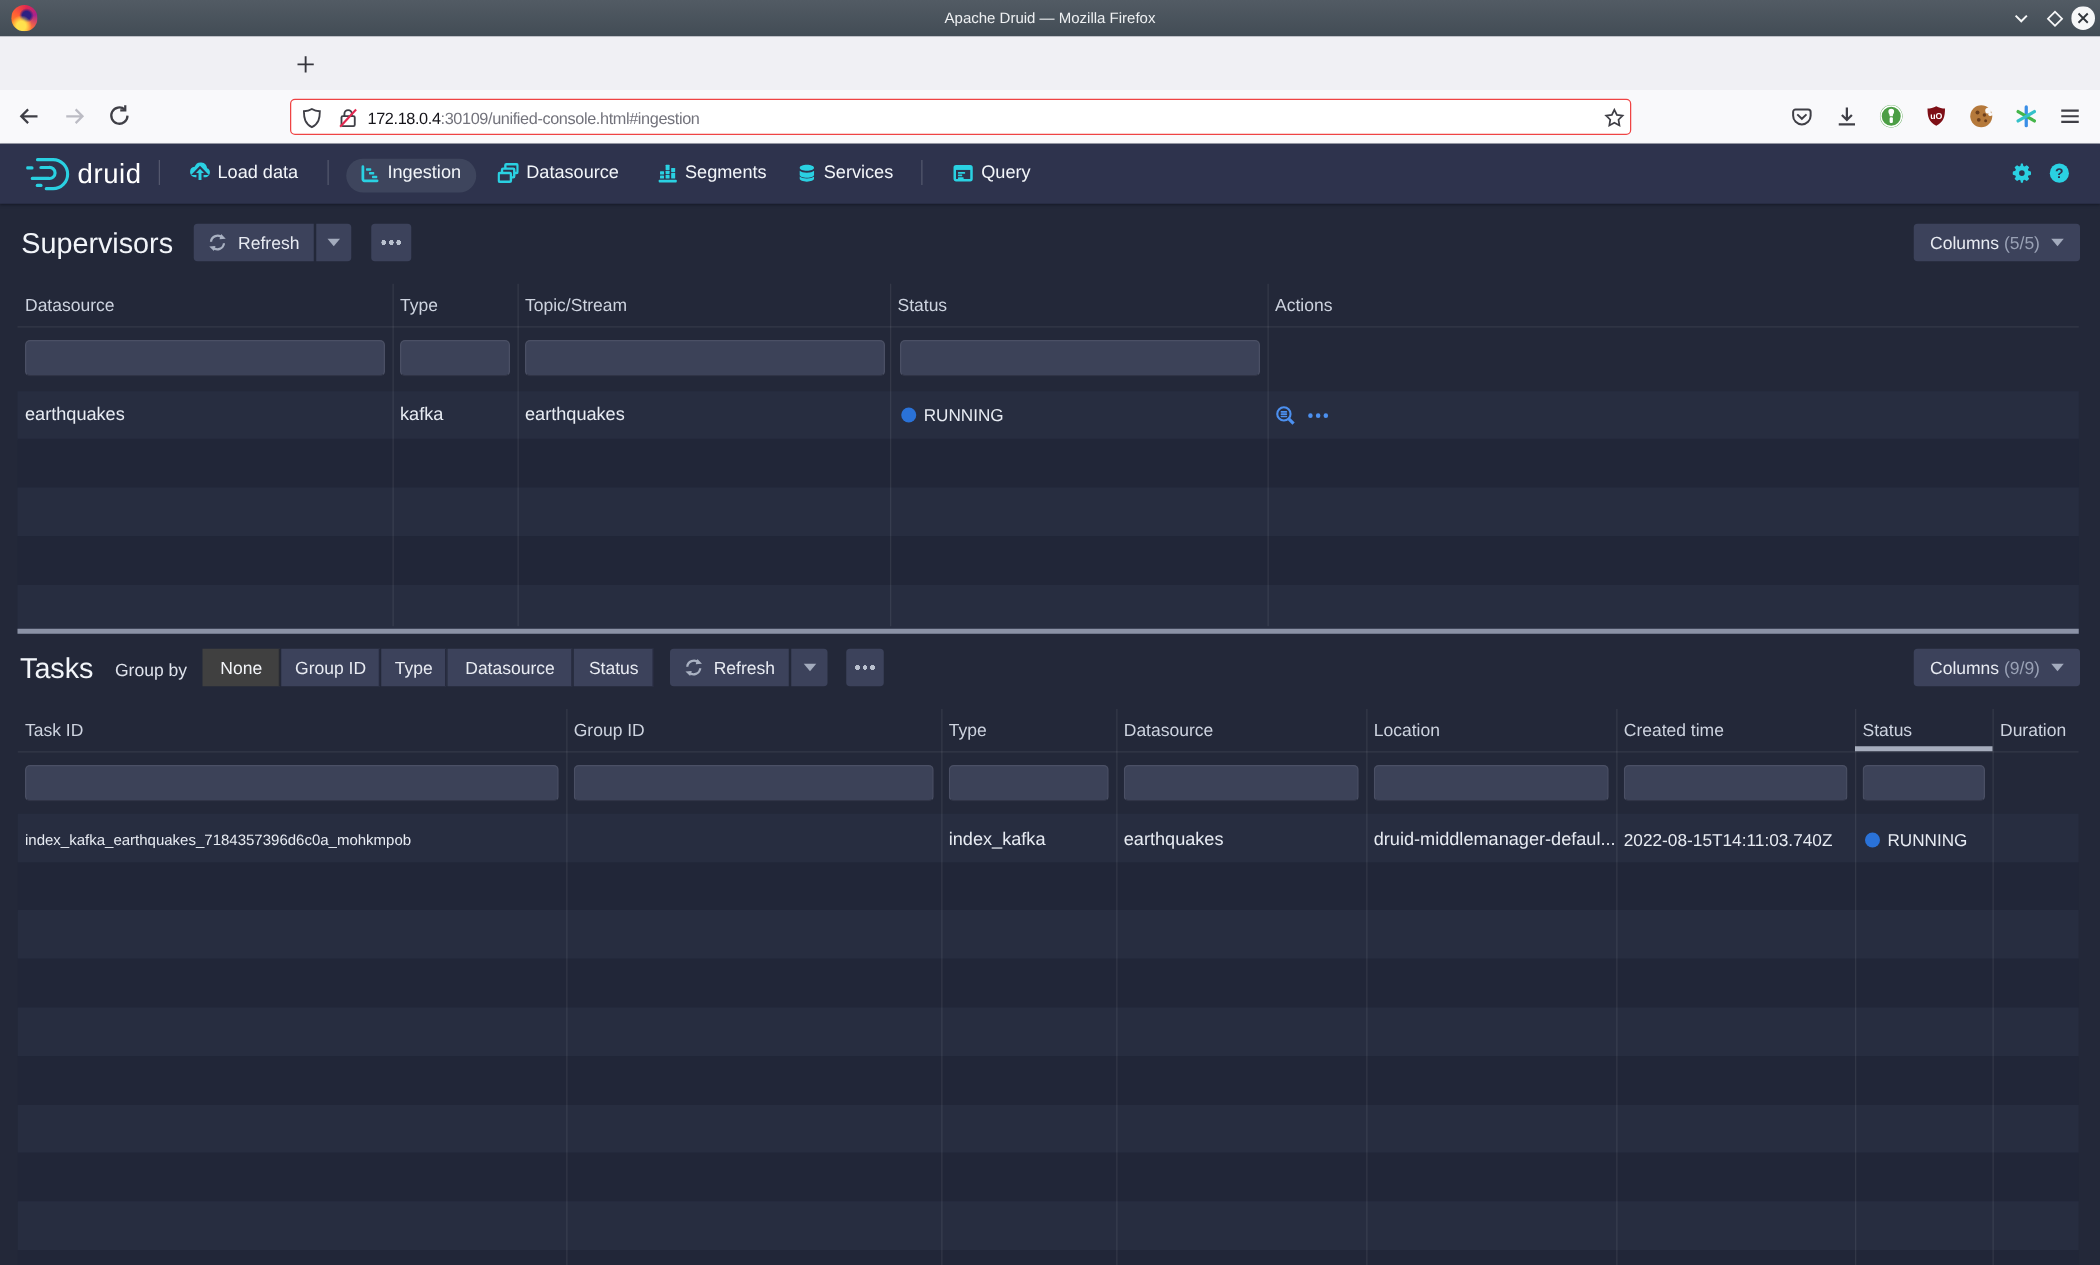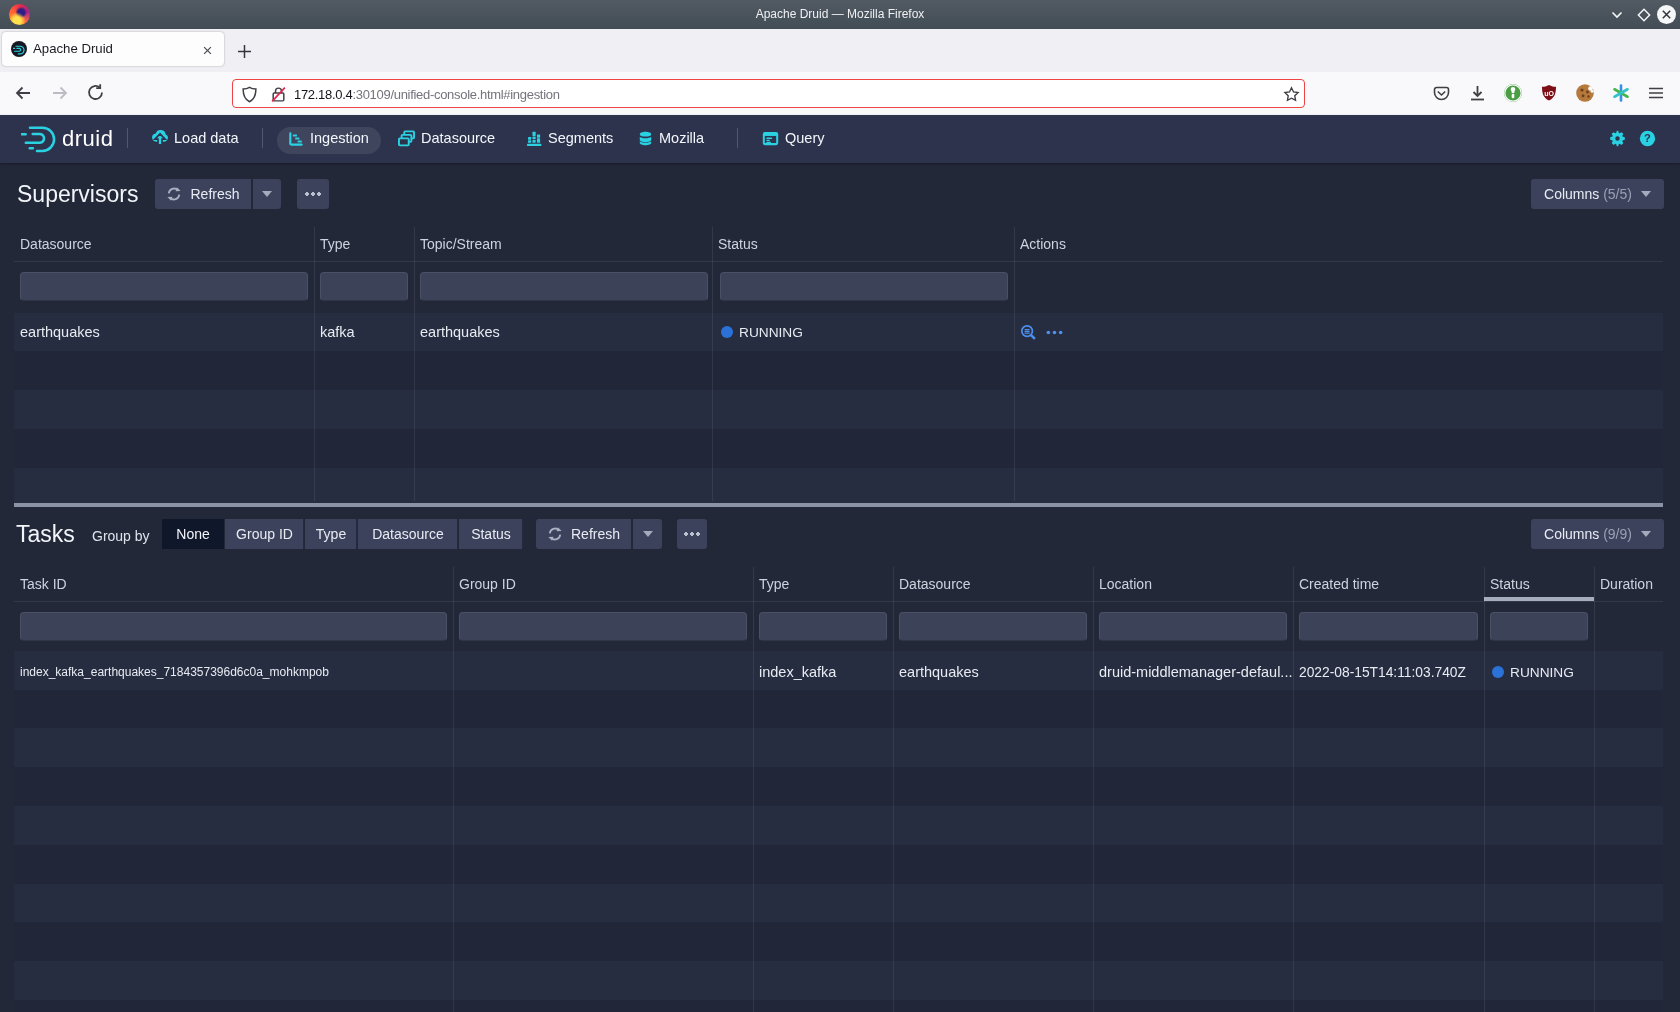--- a/index.html
+++ b/index.html
@@ -40,21 +40,21 @@
     padding-left:6px; white-space:nowrap; overflow:hidden; }
   .vline { position:absolute; width:1px; background:rgba(255,255,255,.08); top:0; z-index:3; }
   .filt { position:absolute; height:29px; background:#3c4258; border-radius:4px; border:1px solid rgba(255,255,255,.08); border-bottom-color:rgba(0,0,0,.2);}
   .row { position:absolute; width:1649px; height:39px; }
   .rlight { background:#272d40; }
   .rdark { background:#212638; }
   .cell { position:absolute; top:0; height:100%; display:flex; align-items:center; padding-left:6px;
     color:#e7ebf2; font-size:14.5px; white-space:nowrap; overflow:hidden; }
   .dot { width:12px; height:12px; border-radius:50%; background:#2a72d8; margin-right:6px; flex:none;}
   .seg { border-radius:0; }
-  .seg.segact { background:#0f172a; color:#f3f5f9; }
+  .seg.segact { background:#404040; color:#f3f5f9; }
   .btn.seg { box-shadow:inset -1px 0 0 rgba(20,24,38,.55); }
   .caret { width:0; height:0; border-left:5px solid transparent; border-right:5px solid transparent;
     border-top:6px solid #a3abbd; display:inline-block; }
   .dots { display:inline-block; width:16px; height:4px;
     background:radial-gradient(circle 2px at 2px 2px,#bac1cf 95%,transparent),
                radial-gradient(circle 2px at 8px 2px,#bac1cf 95%,transparent),
                radial-gradient(circle 2px at 14px 2px,#bac1cf 95%,transparent); }
 </style>
 </head>
 <body>
@@ -72,34 +72,20 @@
     <svg class="abs" style="left:1637px; top:8px;" width="14" height="14" viewBox="0 0 14 14">
       <rect x="3" y="3" width="8" height="8" transform="rotate(45 7 7)" stroke="#f6f7f8" stroke-width="1.4" fill="none"></rect>
     </svg>
     <svg class="abs" style="left:1657px; top:5px;" width="19" height="19" viewBox="0 0 19 19">
       <circle cx="9.5" cy="9.5" r="9.5" fill="#f6f7f8"></circle>
       <path d="M5.8 5.8 13.2 13.2 M13.2 5.8 5.8 13.2" stroke="#31363c" stroke-width="1.5"></path>
     </svg>
   </div>
 
   <div id="tabbar">
-    <div id="tab">
-      <div class="abs" style="left:9px; top:9px; width:16px; height:16px; border-radius:50%; background:#171722;"></div>
-      <svg class="abs" style="left:11px; top:13px;" width="12" height="10" viewBox="0 0 36 28">
-        <g fill="none" stroke="#2ad1e2" stroke-width="3.6" stroke-linecap="round">
-          <path d="M9 2.7 H21.5 A11.6 11.6 0 1 1 21.5 25.9 H16"></path>
-          <path d="M11.7 9 H18 A4.4 4.4 0 1 1 18 17.7 H4.8"></path>
-          <path d="M0.9 9.3 H4.6"></path>
-        </g>
-      </svg>
-      <div class="abs" style="left:31px; top:9px; color:#1b1b21; font-size:13.2px;">Apache Druid</div>
-      <svg class="abs" style="left:200px; top:13px;" width="11" height="11" viewBox="0 0 13 13">
-        <path d="M2.5 2.5 10.5 10.5 M10.5 2.5 2.5 10.5" stroke="#4a4a52" stroke-width="1.4"></path>
-      </svg>
-    </div>
     <svg class="abs" style="left:237px; top:15px;" width="15" height="15" viewBox="0 0 15 15">
       <path d="M7.5 1 V14 M1 7.5 H14" stroke="#35353c" stroke-width="1.5"></path>
     </svg>
   </div>
 
   <div id="urlbar">
 
     <svg class="abs" style="left:13px; top:11px;" width="20" height="20" viewBox="0 0 20 20">
       <path d="M17 10 H4 M9.5 4.5 4 10 l5.5 5.5" stroke="#3f3f46" stroke-width="1.8" fill="none"></path>
     </svg>
@@ -226,21 +212,21 @@
     </svg>
     <div class="navitem" style="left:548px;">Segments</div>
 
     <svg class="abs" style="left:637px; top:15px;" width="17" height="17" viewBox="0 0 16 16">
       <g fill="#2ad1e2">
         <path d="M2.6 3.9c0-1.3 2.4-2.3 5.4-2.3s5.4 1 5.4 2.3-2.4 2.3-5.4 2.3-5.4-1-5.4-2.3Z"></path>
         <path d="M2.6 6.9c1 .9 3 1.4 5.4 1.4s4.4-.5 5.4-1.4v2.9c0 1.3-2.4 2.3-5.4 2.3s-5.4-1-5.4-2.3Z" transform="translate(0,-.6)"></path>
         <path d="M2.6 11.2c1 .9 3 1.4 5.4 1.4s4.4-.5 5.4-1.4v1.5c0 1.3-2.4 2.3-5.4 2.3s-5.4-1-5.4-2.3Z" transform="translate(0,-.6)"></path>
       </g>
     </svg>
-    <div class="navitem" style="left:659px;">Mozilla</div>
+    <div class="navitem" style="left:659px;">Services</div>
     <div class="navsep" style="left:737px;"></div>
 
     <svg class="abs" style="left:762px; top:15px;" width="17" height="17" viewBox="0 0 16 16">
       <rect x="1.7" y="2.9" width="12.6" height="10.4" rx="1" fill="none" stroke="#2ad1e2" stroke-width="1.9"></rect>
       <rect x="1.7" y="2.9" width="12.6" height="2.7" fill="#2ad1e2"></rect>
       <g fill="#2ad1e2">
         <rect x="4.1" y="7.1" width="5.4" height="1.3" rx=".4"></rect>
         <rect x="4.1" y="9.1" width="3.2" height="1.3" rx=".4"></rect>
         <rect x="4.1" y="11.1" width="4.3" height="1.3" rx=".4"></rect>
       </g>

